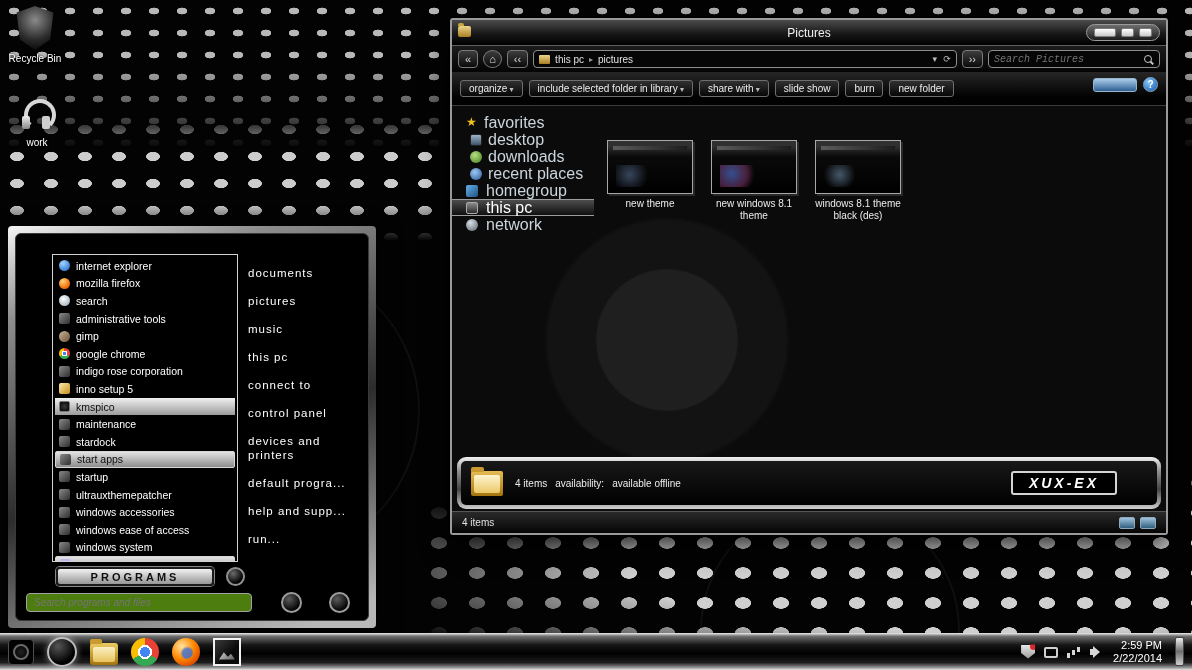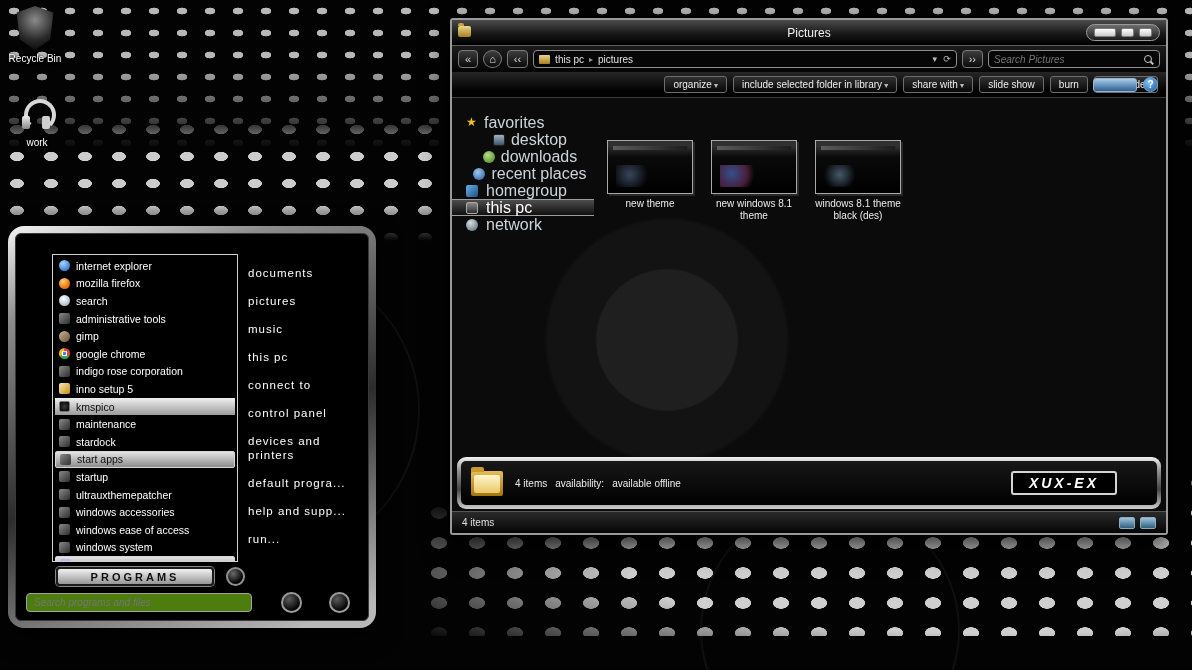--- a/index.html
+++ b/index.html
@@ -58,39 +58,39 @@
     border:1px solid #7a7a7a;border-radius:4px;padding:0 6px;cursor:pointer;white-space:nowrap;}
   .nav-home{border-radius:50%;padding:0 5px;}
   .addressbar{flex:1;display:flex;align-items:center;gap:5px;height:18px;background:#060606;
     border:1px solid #8d8d8d;border-radius:4px;padding:0 5px;color:#e2e2e2;font-size:10px;}
   .crumb-folder{width:11px;height:9px;background:linear-gradient(180deg,#ecd58a,#a87f22);border-radius:1px;flex:0 0 11px;}
   .crumb{cursor:pointer;white-space:nowrap;}
   .crumb-sep{color:#9a9a9a;font-size:8px;}
   .addr-right{margin-left:auto;display:flex;gap:6px;color:#bbb;font-size:9px;}
   .addr-right span{cursor:pointer;}
   .searchbox{width:172px;height:18px;background:#060606;border:1px solid #8d8d8d;border-radius:4px;
-    display:flex;align-items:center;padding:0 5px;gap:0;}
+    display:flex;align-items:center;padding:0 5px;gap:0;font-family:Liberation Mono, monospace;}
   .searchbox input{flex:1;min-width:0;background:transparent;border:0;outline:0;color:#b9b9b9;font-size:10px;font-style:italic;font-family:inherit;}
   .mag{width:11px;height:11px;position:relative;flex:0 0 11px;cursor:pointer;}
   .mag::before{content:"";position:absolute;left:1px;top:1px;width:6px;height:6px;border:1.5px solid #c5c5c5;border-radius:50%;}
   .mag::after{content:"";position:absolute;right:0px;bottom:1px;width:4px;height:1.5px;background:#c5c5c5;transform:rotate(45deg);}
 
-  .toolbar{position:absolute;left:0;top:52px;right:0;height:26px;display:flex;align-items:center;gap:6px;
-    padding:0 8px;background:linear-gradient(180deg,#262626,#020202 75%);border-bottom:1px solid #3c3c3c;justify-content:flex-end;}
+  .toolbar{position:absolute;left:0;top:52px;right:0;height:34px;display:flex;align-items:center;gap:6px;
+    padding:0 8px;background:linear-gradient(180deg,#262626,#020202 75%);border-bottom:1px solid #3c3c3c;}
   .tb-btn{color:#ededed;font-size:10px;background:linear-gradient(180deg,#303030,#070707);
     border:1px solid #6e6e6e;border-radius:3px;padding:2px 8px;white-space:nowrap;cursor:pointer;}
   .tb-btn.has-arrow::after{content:" ▾";font-size:8px;color:#bbb;}
   .tb-right{margin-left:auto;display:flex;gap:6px;align-items:center;}
   .view-ctl{width:44px;height:14px;background:linear-gradient(180deg,#a9cdea,#2e5f94);border:1px solid #9ab4cc;border-radius:3px;cursor:pointer;}
   .help-btn{width:15px;height:15px;border-radius:50%;background:radial-gradient(circle at 35% 30%,#86c6ff,#1158a0);
     color:#fff;font-size:10px;font-weight:bold;display:flex;align-items:center;justify-content:center;border:1px solid #7fa6c8;cursor:pointer;}
 
   .sidebar{position:absolute;left:0;top:78px;width:142px;bottom:78px;padding-top:16px;color:#ccd4db;font-size:16px;}
   .sb-item{display:flex;align-items:center;gap:6px;height:17px;padding:0 4px 0 14px;cursor:pointer;white-space:nowrap;}
-  .sb-item.indent{padding-left:18px;justify-content:center;}
+  .sb-item.indent{padding-left:18px;}
   .sb-item.gap-before{gap:8px;}
   .sb-item.selected{background:linear-gradient(180deg,#4d4d4d,#101010);border-top:1px solid #9d9d9d;border-bottom:1px solid #9d9d9d;color:#fff;}
   .sb-icon{width:12px;height:12px;flex:0 0 12px;border-radius:2px;position:relative;}
   .sb-item[data-icon="star"] .sb-icon{background:none;}
   .sb-item[data-icon="star"] .sb-icon::before{content:"★";position:absolute;left:0;top:-2px;color:#f0c11e;font-size:12px;}
   .sb-item[data-icon="desktop"] .sb-icon{background:linear-gradient(180deg,#9fb4c6,#3d5468);border:1px solid #222;}
   .sb-item[data-icon="downloads"] .sb-icon{background:radial-gradient(circle at 40% 35%,#b8e084,#417c1c);border-radius:50%;}
   .sb-item[data-icon="recent"] .sb-icon{background:radial-gradient(circle at 40% 35%,#9cc8f5,#27578f);border-radius:50%;}
   .sb-item[data-icon="homegroup"] .sb-icon{background:linear-gradient(135deg,#66b0ec,#20507f);}
   .sb-item[data-icon="thispc"] .sb-icon{background:linear-gradient(180deg,#8b8b8b,#2d2d2d);border:1px solid #aaa;}
@@ -120,21 +120,21 @@
   .detail-text{display:flex;gap:8px;align-items:baseline;}
   .brand{position:absolute;right:40px;top:50%;transform:translateY(-50%);border:2px solid #d4d4d4;background:#000;
     color:#fff;font-weight:bold;font-style:italic;letter-spacing:3px;font-size:14px;padding:2px 16px;border-radius:3px;}
 
   .statusbar{position:absolute;left:0;right:0;bottom:0;height:22px;background:linear-gradient(180deg,#2a2a2a,#050505);
     border-top:1px solid #575757;display:flex;align-items:center;padding:0 10px;color:#e0e0e0;font-size:10px;}
   .status-right{margin-left:auto;display:flex;gap:5px;}
   .status-btn{width:16px;height:12px;background:linear-gradient(180deg,#9fc3dd,#2e607f);border:1px solid #8fa9bd;border-radius:2px;cursor:pointer;}
 
   
-  .startmenu{position:absolute;left:8px;top:226px;width:368px;height:402px;border-radius:16px;padding:7px;
+  .startmenu{position:absolute;left:8px;top:226px;width:368px;height:402px;border-radius:4px;padding:7px;
     background:linear-gradient(160deg,#f4f4f4,#8c8c8c 18%,#2c2c2c 55%,#b8b8b8 95%);
     box-shadow:0 8px 24px rgba(0,0,0,.85);}
   .sm-inner{width:100%;height:100%;background:#000;border-radius:6px;position:relative;border:1px solid #3a3a3a;}
   .sm-left{position:absolute;left:36px;top:20px;width:186px;bottom:58px;border:1px solid #d2d2d2;background:#000;
     padding:2px;display:flex;flex-direction:column;overflow:hidden;}
   .sm-item{display:flex;align-items:center;gap:6px;height:17.6px;flex:0 0 17.6px;padding:0 4px;color:#fff;
     font-size:10.5px;white-space:nowrap;overflow:hidden;cursor:pointer;}
   .sm-icon{width:11px;height:11px;flex:0 0 11px;background:linear-gradient(135deg,#8a8a8a,#2e2e2e);border-radius:2px;}
   .sm-item.hl-selected{background:linear-gradient(180deg,#f0f0f0,#9b9b9b);color:#0c0c0c;}
   .sm-item.hl-boxed{border:1px solid #d6d6d6;background:linear-gradient(180deg,#e3e3e3,#8d8d8d);color:#0c0c0c;border-radius:2px;}
@@ -473,14 +473,34 @@
       <div class="programs-orb"></div>
 
       <div class="sm-search">
         <input placeholder="Search programs and files" style="">
       </div>
       <div class="sm-circle c1"></div>
       <div class="sm-circle c2"></div>
     </div>
   </div>
 
+  <div class="taskbar">
+    <div class="tb-corner"></div>
+    <div class="start-orb"></div>
+    <div class="task-icon ti-folder"></div>
+    <div class="task-icon ti-chrome"></div>
+    <div class="task-icon ti-firefox"></div>
+    <div class="task-icon ti-photos"></div>
+
+    <div class="tray">
+      <div class="tray-icon tri-action"></div>
+      <div class="tray-icon tri-display"></div>
+      <div class="tray-icon tri-net"></div>
+      <div class="tray-icon tri-vol"></div>
+      <div class="clock">
+        <div>2:59 PM</div>
+        <div>2/22/2014</div>
+      </div>
+      <div class="show-desktop"></div>
+    </div>
+  </div>
 
 </div>
 
 </body></html>

